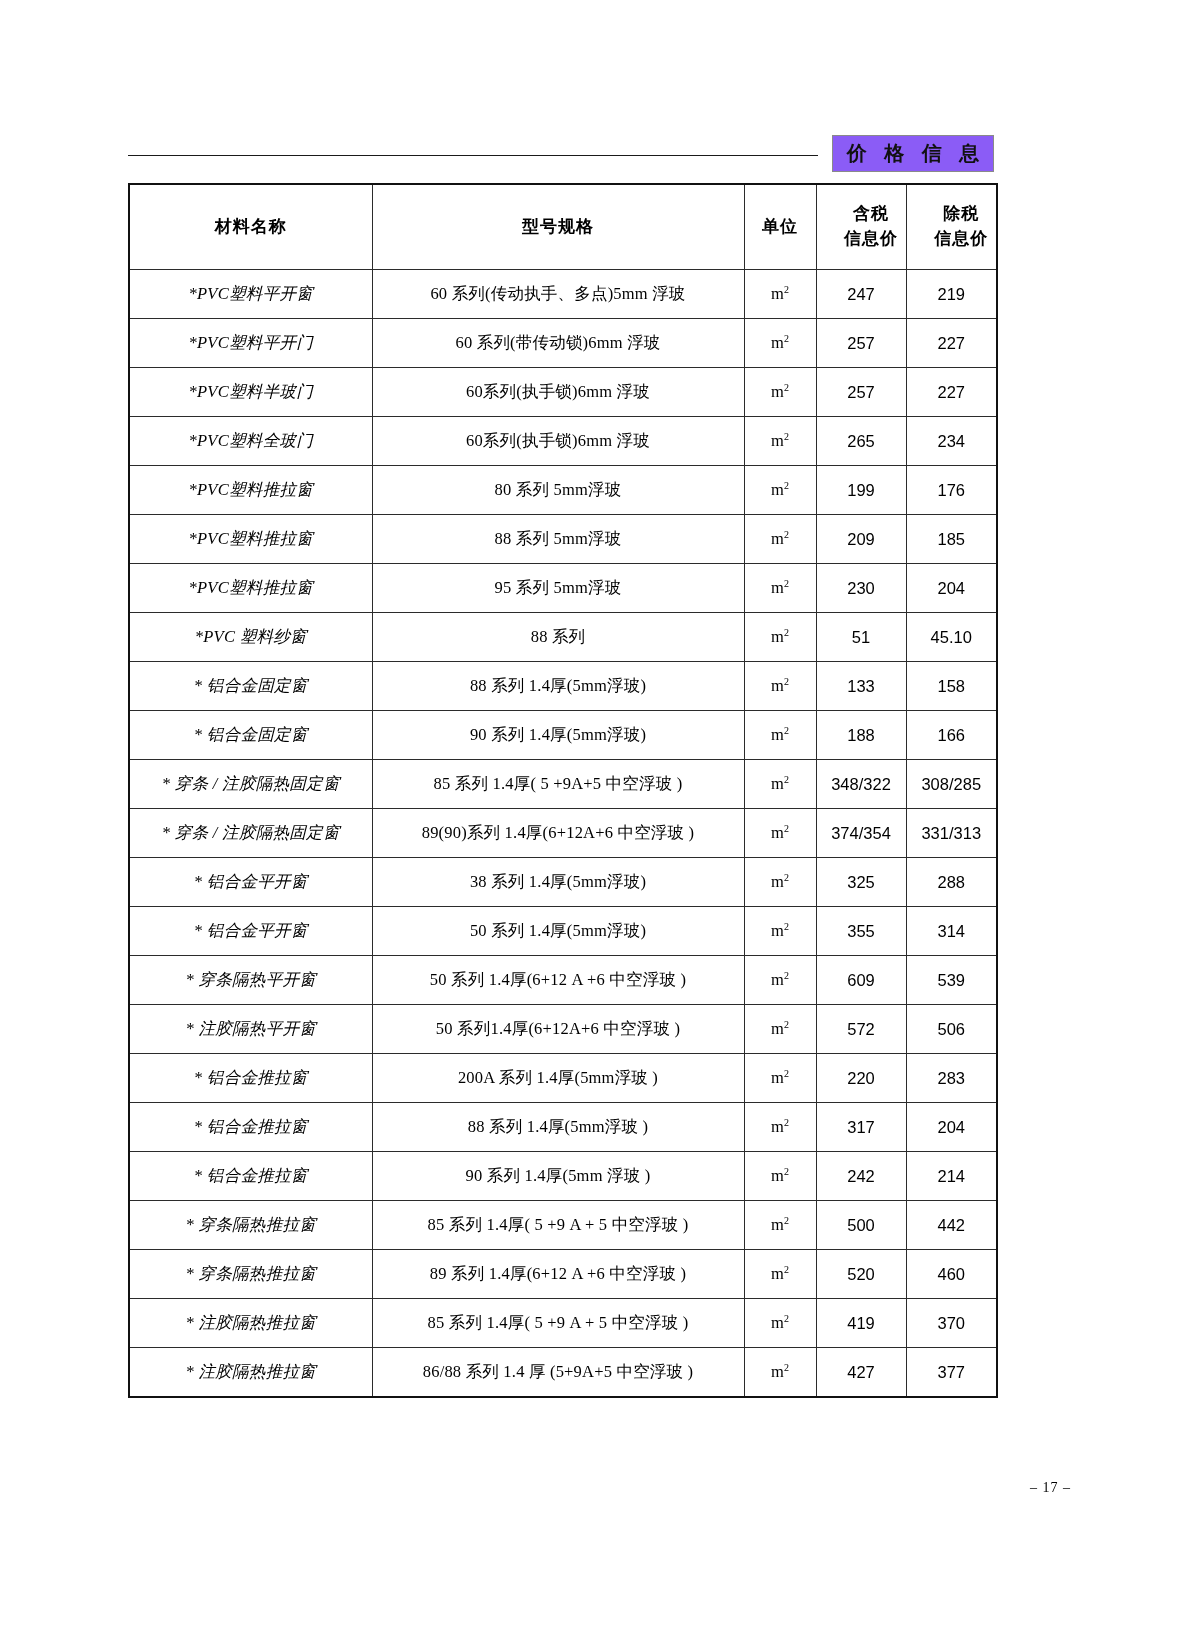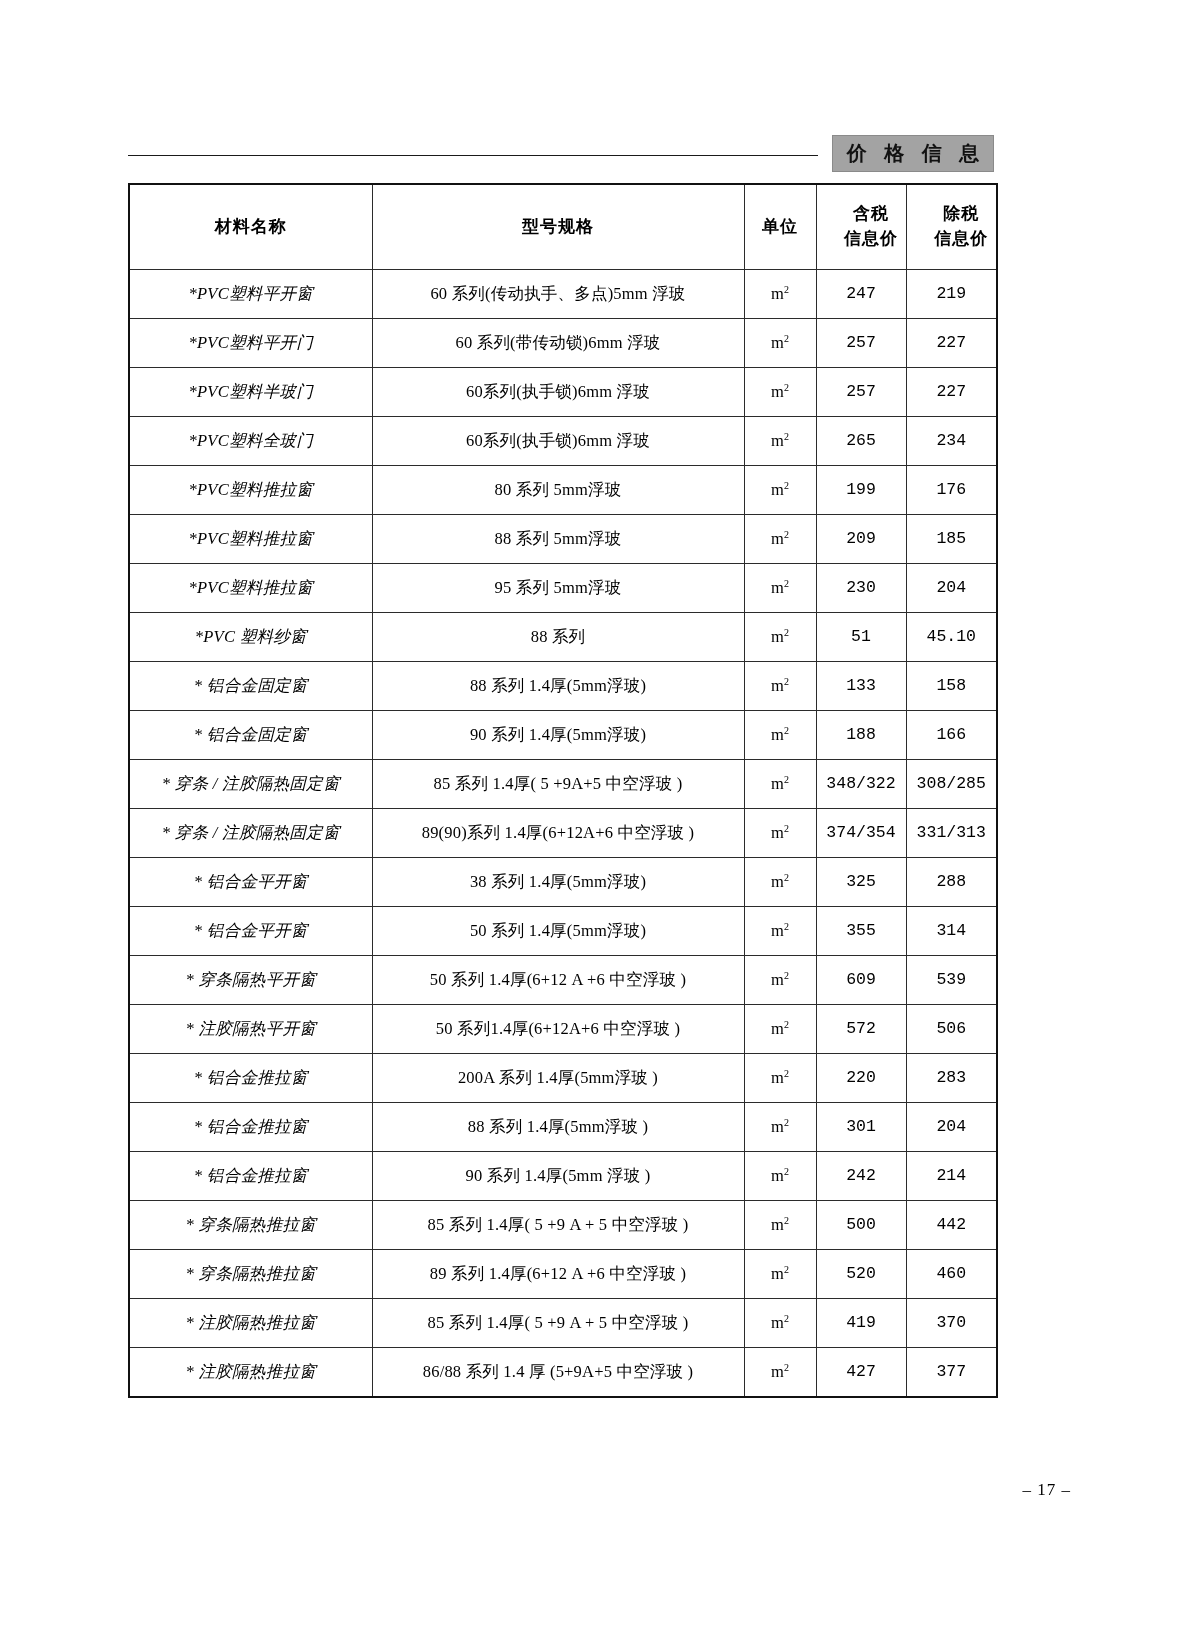--- a/index.html
+++ b/index.html
@@ -39,21 +39,21 @@
     width: 690px;
     height: 0;
     border-top: 1px solid #1a1a1a;
   }
   .header-badge {
     position: absolute;
     right: 0;
     top: 0;
     width: 162px;
     height: 37px;
-    background: #a3a3a3;
+    background: #8b5cf6;
     border: 1px solid #8a8a8a;
     box-sizing: border-box;
     display: flex;
     align-items: center;
     justify-content: center;
   }
   .header-badge span {
     font-family: "Liberation Sans", sans-serif;
     font-weight: bold;
     font-size: 20px;
@@ -115,31 +115,31 @@
   td.unit {
     font-size: 15px;
     font-family: "Liberation Serif", serif;
   }
   td.unit sup {
     font-size: 10px;
     vertical-align: super;
   }
   td.num {
     font-size: 17px;
-    font-family: Liberation Mono, monospace;
+    font-family: Liberation Sans, sans-serif;
   }
 
   
   .page-number {
     position: absolute;
     right: 128px;
     top: 1480px;
     width: 120px;
     text-align: right;
-    font-size: 17px;
+    font-size: 14px;
     letter-spacing: 1px;
   }
 </style>
 </head>
 <body>
 
 <div class="page">
 
   <div class="header">
     <div class="header-rule"></div>
@@ -289,21 +289,21 @@
             <td class="name">* 铝合金推拉窗</td>
             <td class="spec">200A 系列 1.4厚(5mm浮玻 )</td>
             <td class="unit"><span>m<sup>2</sup></span></td>
             <td class="num">220</td>
             <td class="num">283</td>
           </tr>
           <tr>
             <td class="name">* 铝合金推拉窗</td>
             <td class="spec">88 系列 1.4厚(5mm浮玻 )</td>
             <td class="unit"><span>m<sup>2</sup></span></td>
-            <td class="num">301</td>
+            <td class="num">317</td>
             <td class="num">204</td>
           </tr>
           <tr>
             <td class="name">* 铝合金推拉窗</td>
             <td class="spec">90 系列 1.4厚(5mm 浮玻 )</td>
             <td class="unit"><span>m<sup>2</sup></span></td>
             <td class="num">242</td>
             <td class="num">214</td>
           </tr>
           <tr>

